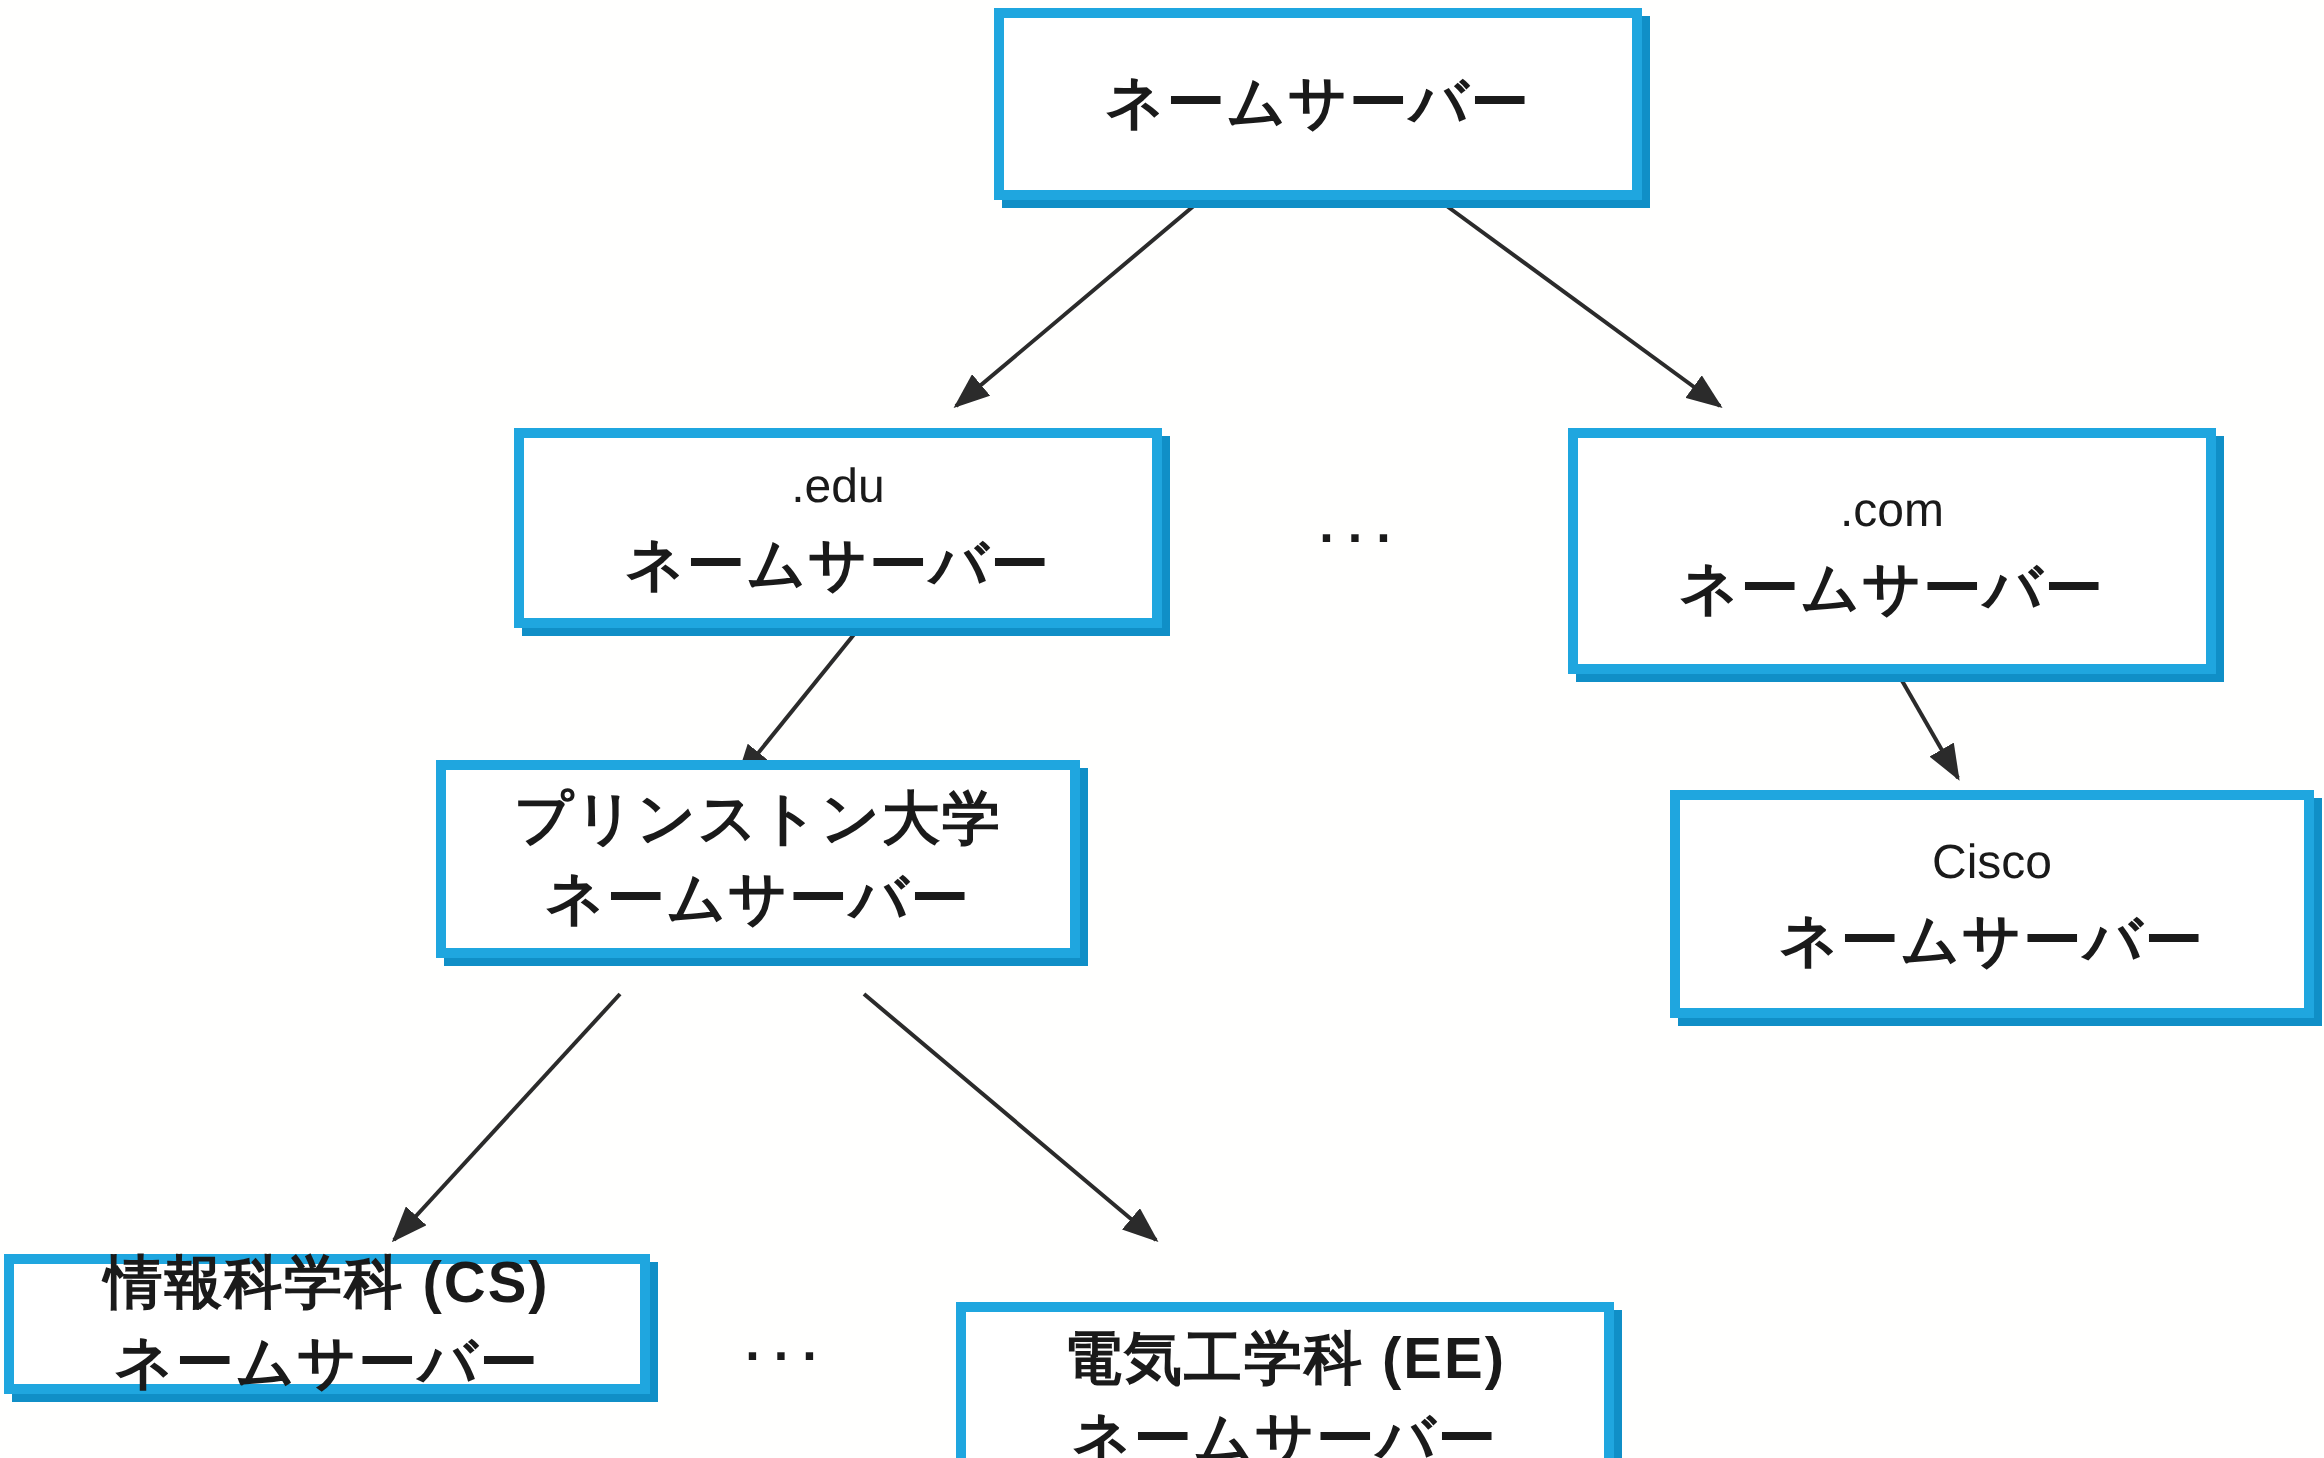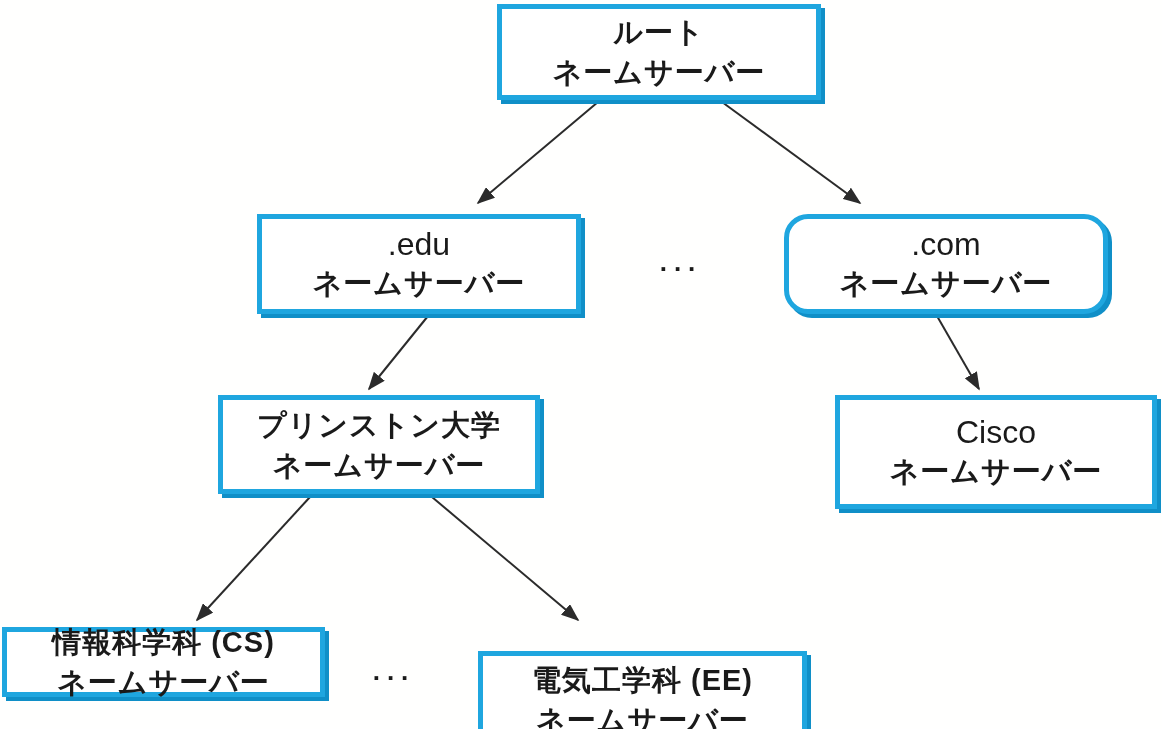--- a/index.html
+++ b/index.html
@@ -38,39 +38,39 @@
   }
   .node .line-jp {
     font-weight: 700;
     font-size: 29px;
     line-height: 40px;
     letter-spacing: 1px;
     white-space: nowrap;
   }
   .node .line-latin {
     font-weight: 400;
-    font-size: 32px;
+    font-size: 24px;
     line-height: 38px;
     letter-spacing: 0;
     white-space: nowrap;
   }
   .ellipsis {
     position: absolute;
     transform: translate(-50%, -50%);
     color: var(--text);
     font-weight: 700;
     font-size: 26px;
     letter-spacing: 7px;
     line-height: 1;
   }
   
   #node-root      { left: 497px; top: 4px;   width: 324px; height: 96px;  }
   #node-edu       { left: 257px; top: 214px; width: 324px; height: 100px; }
-  #node-com       { left: 784px; top: 214px; width: 324px; height: 100px; border-radius: 24px; }
-  #node-princeton { left: 218px; top: 395px; width: 322px; height: 99px;  }
+  #node-com       { left: 784px; top: 214px; width: 324px; height: 123px; }
+  #node-princeton { left: 218px; top: 380px; width: 322px; height: 99px;  }
   #node-cisco     { left: 835px; top: 395px; width: 322px; height: 114px;  }
   #node-cs        { left: 2px;   top: 627px; width: 323px; height: 70px;  }
   #node-ee        { left: 478px; top: 627px; width: 329px; height: 97px; margin-top: 24px;  }
   #ellipsis-top    { left: 681px; top: 262px; }
   #ellipsis-bottom { left: 394px; top: 671px; }
 </style>
 </head>
 <body>
 
 <div id="canvas">
@@ -83,21 +83,20 @@
     </defs>
     <line x1="598" y1="102" x2="478" y2="203" marker-end="url(#ah)"></line>
     <line x1="722" y1="102" x2="860" y2="203" marker-end="url(#ah)"></line>
     <line x1="428" y1="316" x2="369" y2="389" marker-end="url(#ah)"></line>
     <line x1="937" y1="316" x2="979" y2="389" marker-end="url(#ah)"></line>
     <line x1="310" y1="497" x2="197" y2="620" marker-end="url(#ah)"></line>
     <line x1="432" y1="497" x2="578" y2="620" marker-end="url(#ah)"></line>
   </svg>
 
   <div class="node" id="node-root">
-    <span class="line-jp">ルート</span>
     <span class="line-jp">ネームサーバー</span>
   </div>
 
   <div class="node" id="node-edu">
     <span class="line-latin">.edu</span>
     <span class="line-jp">ネームサーバー</span>
   </div>
 
   <div class="ellipsis" id="ellipsis-top">...</div>
 

